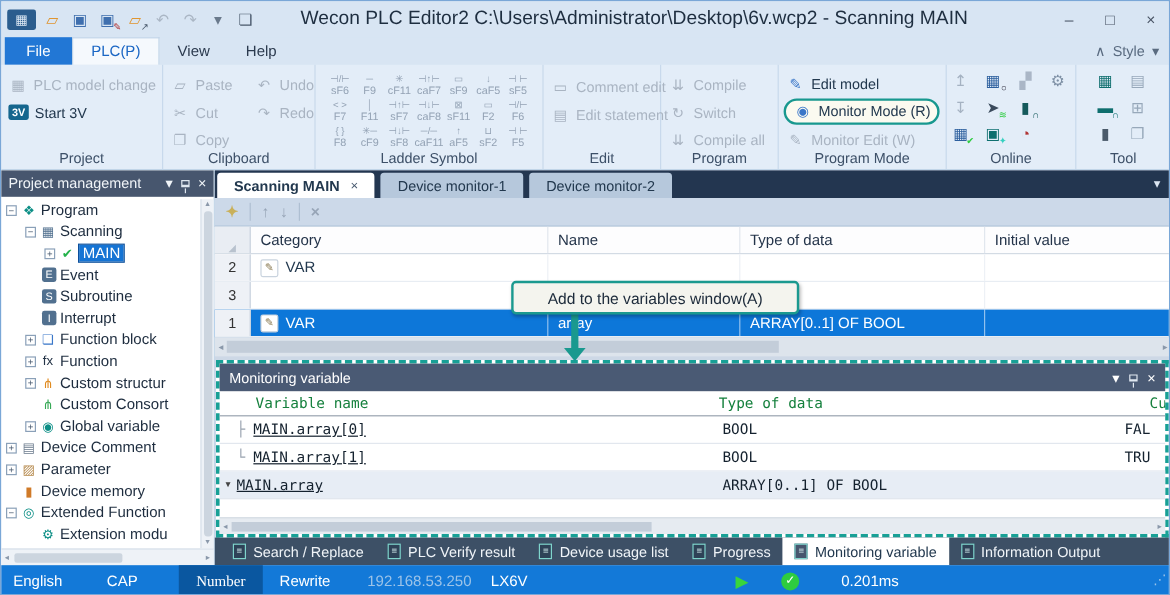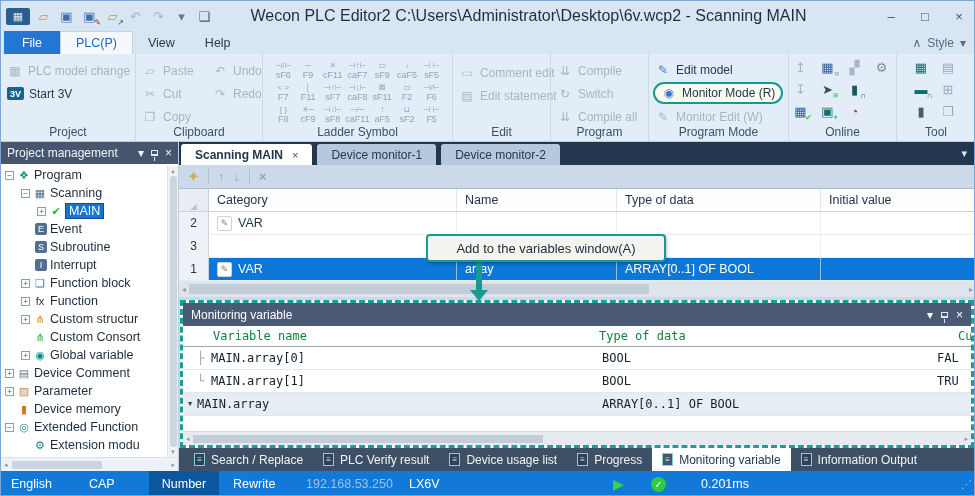--- a/index.html
+++ b/index.html
@@ -102,40 +102,40 @@
   .monitor { position:absolute; left:179px; top:299px; width:794px; height:148px; border:3px dashed #18a096; background:#fff; display:flex; flex-direction:column; }
   .mv-head { height:23px; background:#4a5a74; color:#fff; display:flex; align-items:center; padding:0 8px; gap:8px; font-size:12px; flex:none; }
   .mv-title { flex:1; }
   .mv-cols { height:21px; display:flex; align-items:center; font-family:"DejaVu Sans Mono", monospace; font-size:12px; color:#15803d; border-bottom:1px solid #9aa4b0; flex:none; }
   .mvc-name { width:416px; padding-left:30px; } .mvc-type { width:335px; } .mvc-val { flex:1; overflow:hidden; white-space:nowrap;margin-left:24px; }
   .mv-row { height:23px; display:flex; align-items:center; font-family:"DejaVu Sans Mono", monospace; font-size:12px; border-bottom:1px solid #e2e7ee; color:#14212e; flex:none; }
   .mv-row.first { background:#e7edf5; }
   .mv-exp { width:14px; text-align:center; font-size:7px; color:#444; flex:none; }
   .mv-conn { width:14px; color:#9aa4b0; flex:none; }
   .mv-conn:empty { width:0; }
-  .mv-name { flex:none; white-space:nowrap; overflow:hidden; }
+  .mv-name { flex:none; white-space:nowrap; overflow:hidden;text-decoration:underline; }
   .mv-name-fill { flex:1; }
   .mv-type { width:335px; flex:none; white-space:nowrap; }
   .mv-val { width:34px; overflow:hidden; white-space:nowrap; flex:none; }
   .mv-hscroll { margin-top:auto; height:14px; background:#e6ebf1; border-top:1px solid #d4dbe3; display:flex; align-items:center; font-size:7px; color:#8a98aa; padding:0 3px; }
   .mv-hthumb { height:8px; width:350px; background:#c3cdd9; margin-left:3px; }
   
   .tooltip { position:absolute; left:425px; top:233px; width:240px; height:28px; background:#f4f4ee; border:2px solid #1a998f; border-radius:4px; display:flex; align-items:center; justify-content:center; font-size:13px; color:#1c2a3a; z-index:50; box-shadow:1px 2px 3px rgba(0,0,0,.25); }
   .tt-shaft { position:absolute; left:475px; top:261px; width:6px; height:29px; background:#1a998f; z-index:49; }
   .tt-head { position:absolute; left:469px; top:289px; width:0; height:0; border-left:9px solid transparent; border-right:9px solid transparent; border-top:11px solid #1a998f; z-index:49; }
   
   .bottombar { position:absolute; left:178px; top:447px; width:797px; height:23px; background:#3d5066; display:flex; align-items:stretch; padding-left:5px; }
   .btab { display:flex; align-items:center; gap:6px; padding:0 10px; color:#f0f4f8; font-size:12px; }
   .btab.active { background:#fff; color:#22384e; }
   .btab-icon { width:11px; height:13px; background:#2e4257; border:1px solid #7fd4cc; color:#cfe8ea; font-size:8px; line-height:11px; text-align:center; flex:none; }
   .btab.active .btab-icon { background:#47566e; }
   
   .statusbar { position:absolute; left:0; top:470px; width:975px; height:26px; background:#1379d8; color:#fff; font-size:12.5px; }
   .ss { position:absolute; line-height:26px; }
-  .ss-num { left:148px; width:70px; background:#0a57a0; text-align:center; top:0; height:26px; }
+  .ss-num { left:148px; width:70px; background:#0a57a0; text-align:center; top:0; height:26px;font-family:Liberation Serif, serif; }
   .ss-ip { color:#9cc3e8; }
   .ss-play { color:#39d53c; font-size:14px; }
   .ss-check { left:650px; top:6px; width:15px; height:15px; background:#2ecc40; border-radius:50%; color:#fff; font-size:10px; line-height:15px; text-align:center; }
   .ss-grip { right:4px; color:#9cc3e8; font-size:11px; }
 </style>
 </head>
 <body>
 
 <div class="titlebar">
   <div class="qat">

